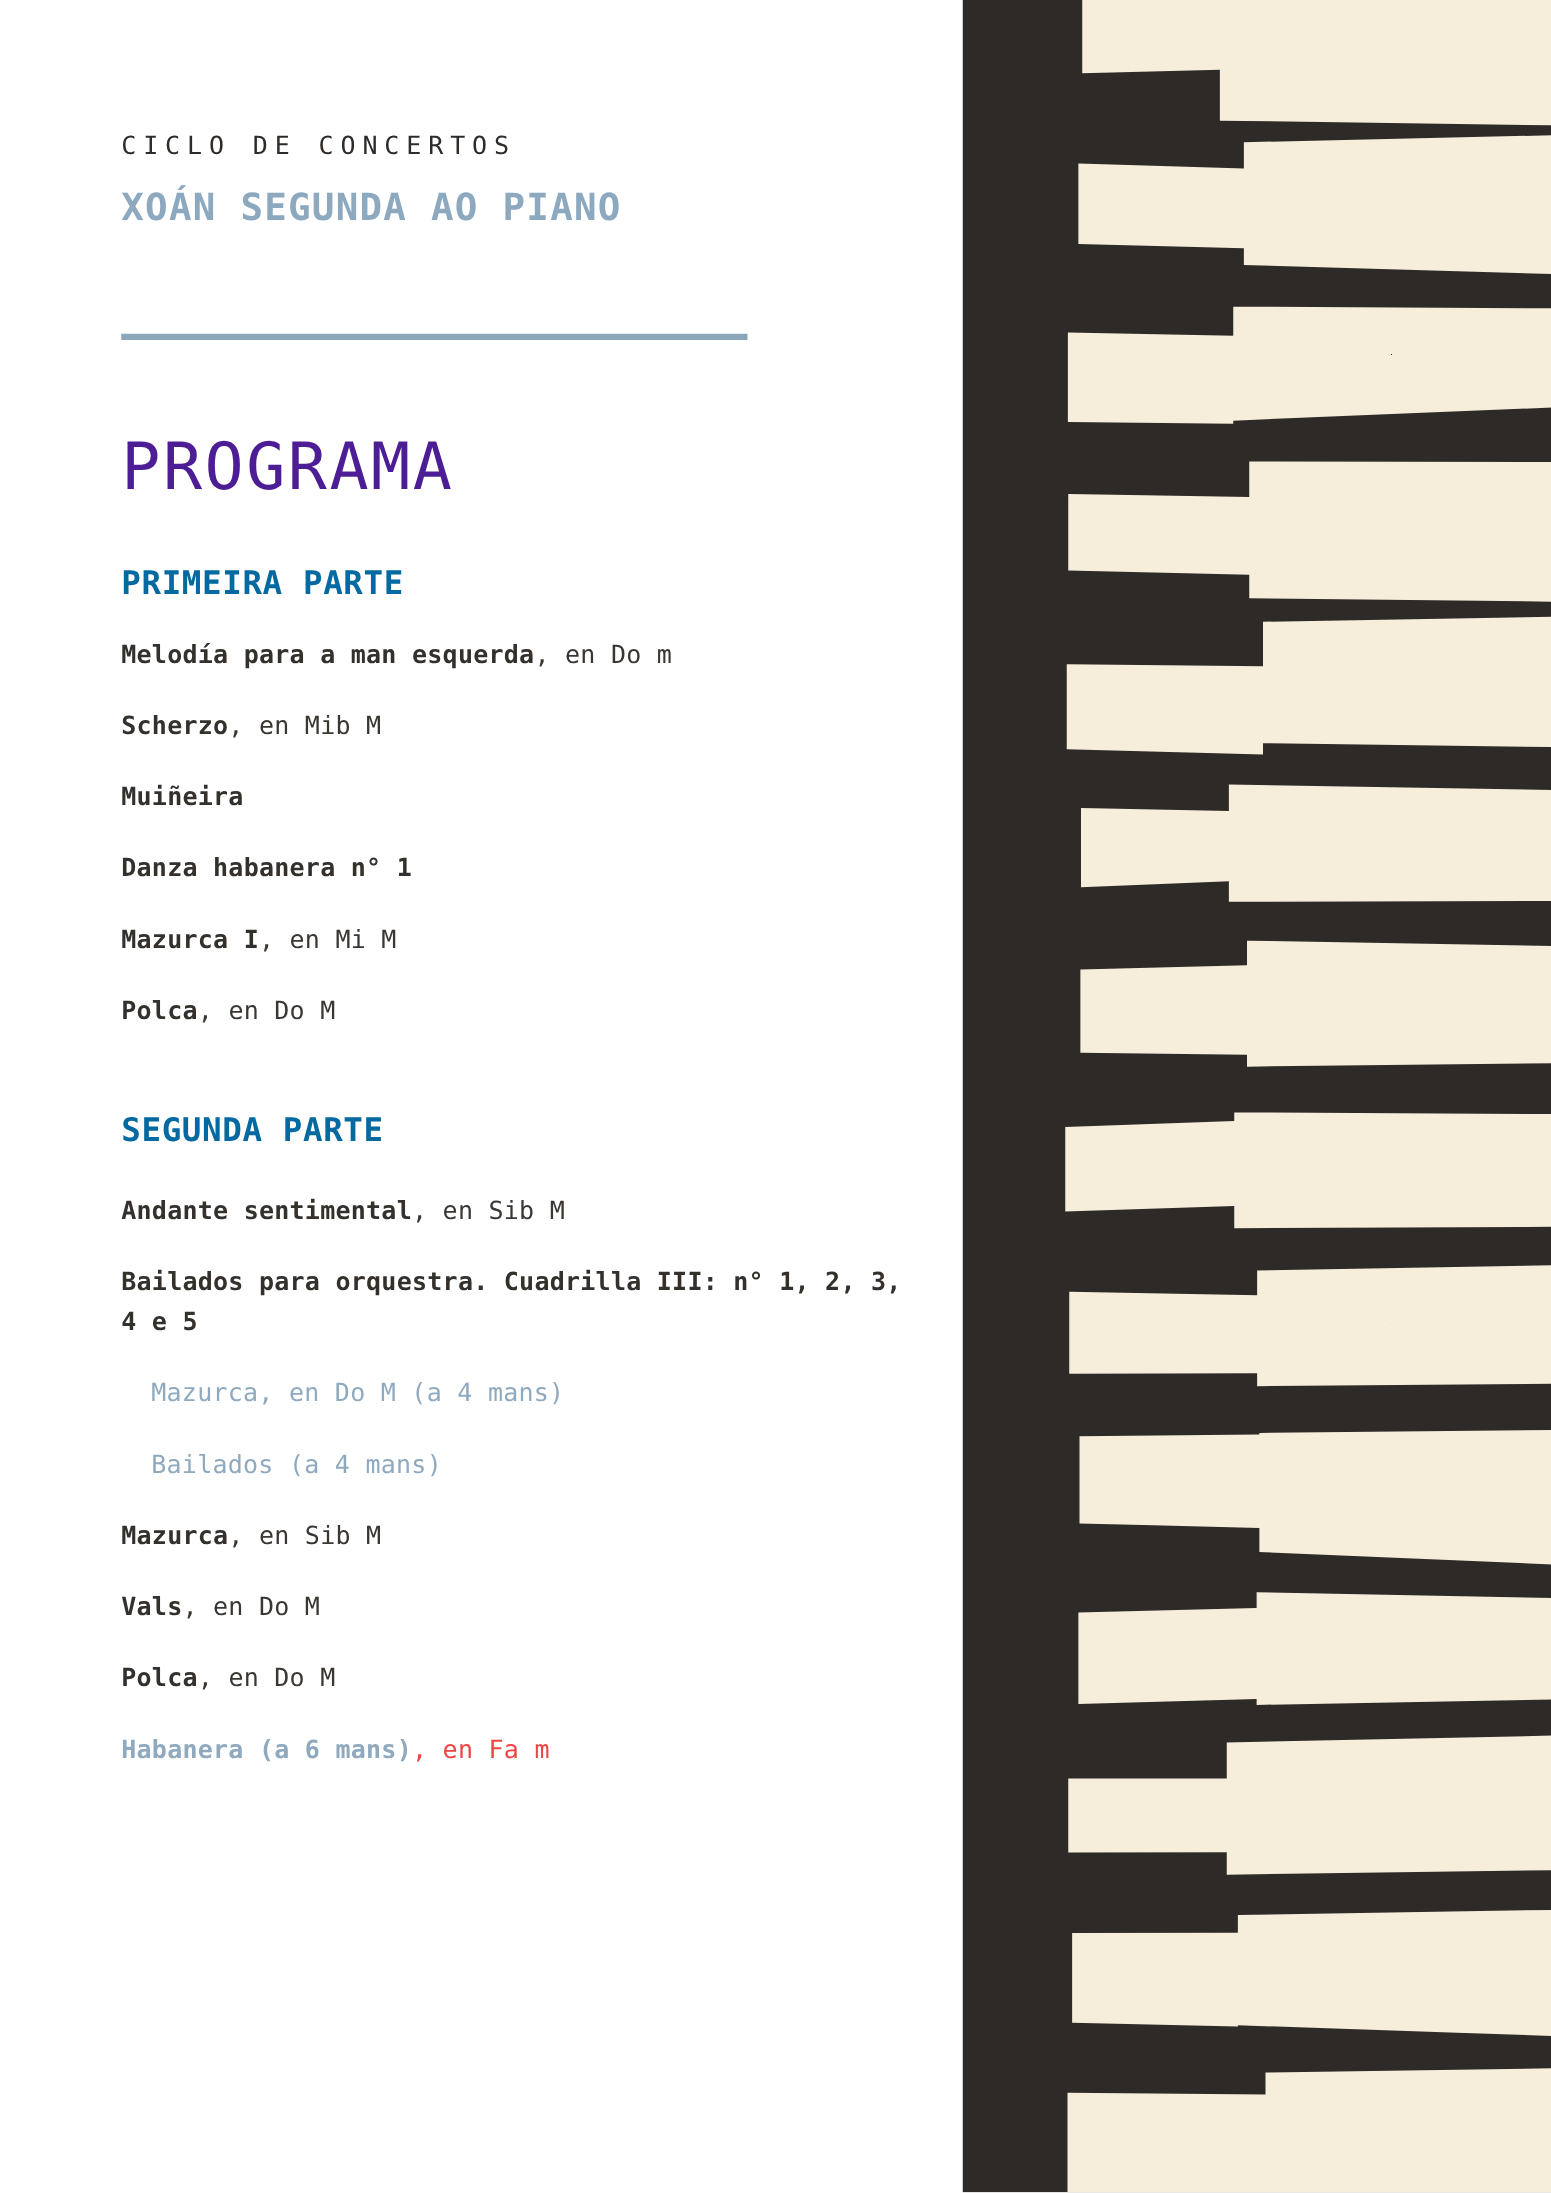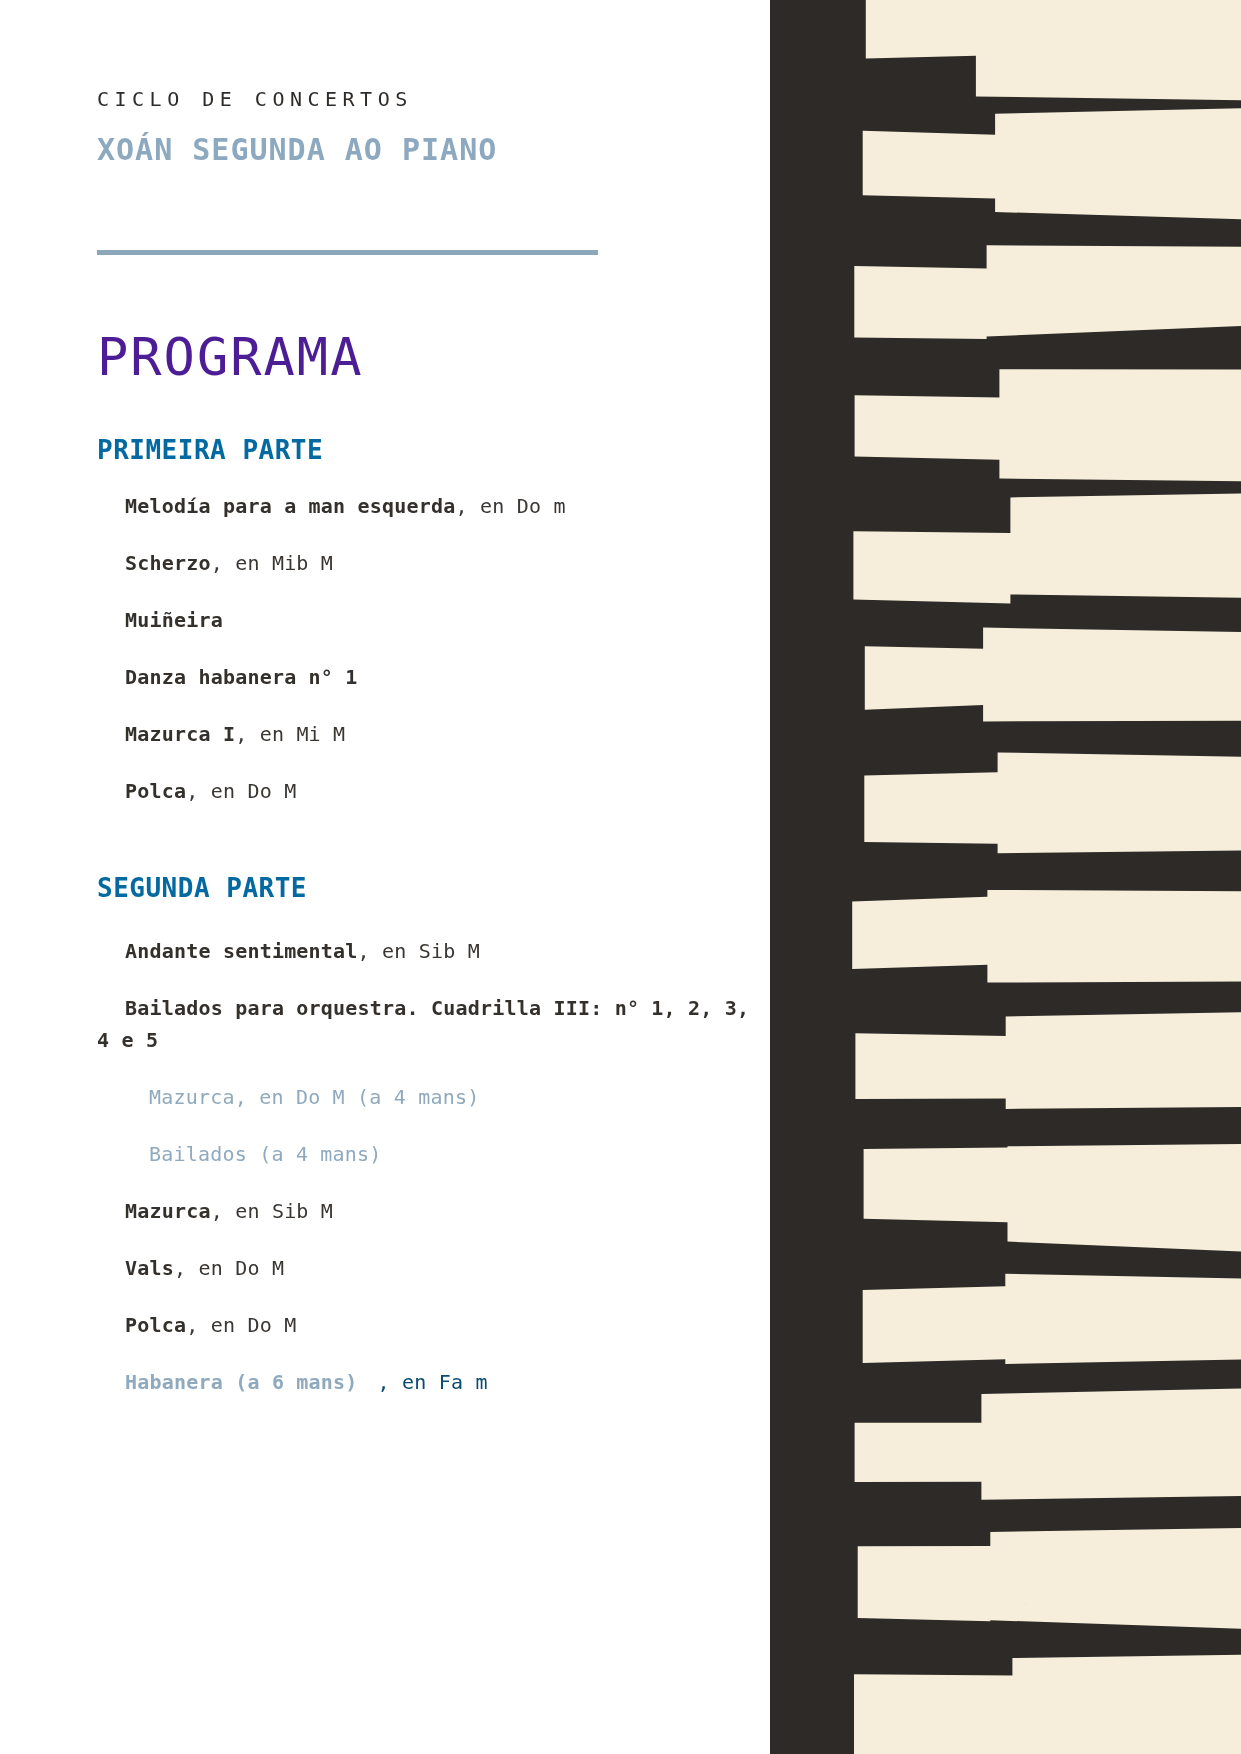--- a/index.html
+++ b/index.html
@@ -7,21 +7,21 @@
     width: 1241px; height: 1754px;
     background: #ffffff;
     font-family: "DejaVu Sans Mono", "Liberation Mono", monospace;
     position: relative;
     overflow: hidden;
   }
   .page { position: absolute; inset: 0; }
 
   
   .content {
-    position: absolute; left: 97px; top: 0; width: 660px;
+    position: absolute; left: 97px; top: 17px; width: 660px;
     color: #34302c;
   }
   .kicker {
     margin-top: 86px;
     font-size: 20px; line-height: 26px;
     letter-spacing: 5.5px;
     font-weight: 400;
     color: #2f2b28;
   }
   h1.title {
@@ -53,26 +53,26 @@
     list-style: none; margin: 0; padding: 0;
   }
   section.part-1 ul { margin-top: 25px; }
   section.part-2 ul { margin-top: 32px; }
   li.item {
     font-size: 20px; line-height: 32px;
     margin: 0 0 25px 0;
     color: #34302c;
     letter-spacing: 0.2px;
   }
-  .item-name { font-weight: 700; white-space: pre-line; margin-left: 28px; }
+  .item-name { font-weight: 700; white-space: pre-line; }
   .item-name.normal { font-weight: 400; padding-left: 24px; }
   .item-suffix { font-weight: 400; color: #3a3632; }
   li.item.blue { color: #8fa9be; }
   li.item.blue .item-name { color: #8fa9be; }
-  li.item.blue .item-suffix { color: #0c4a6e; margin-left: 20px; }
+  li.item.blue .item-suffix { color: #ef4444; }
 
   
   .piano {
     position: absolute; left: 770px; top: 0;
     width: 471px; height: 1754px;
   }
   .piano svg { display: block; }
 </style>
 </head>
 <body>

